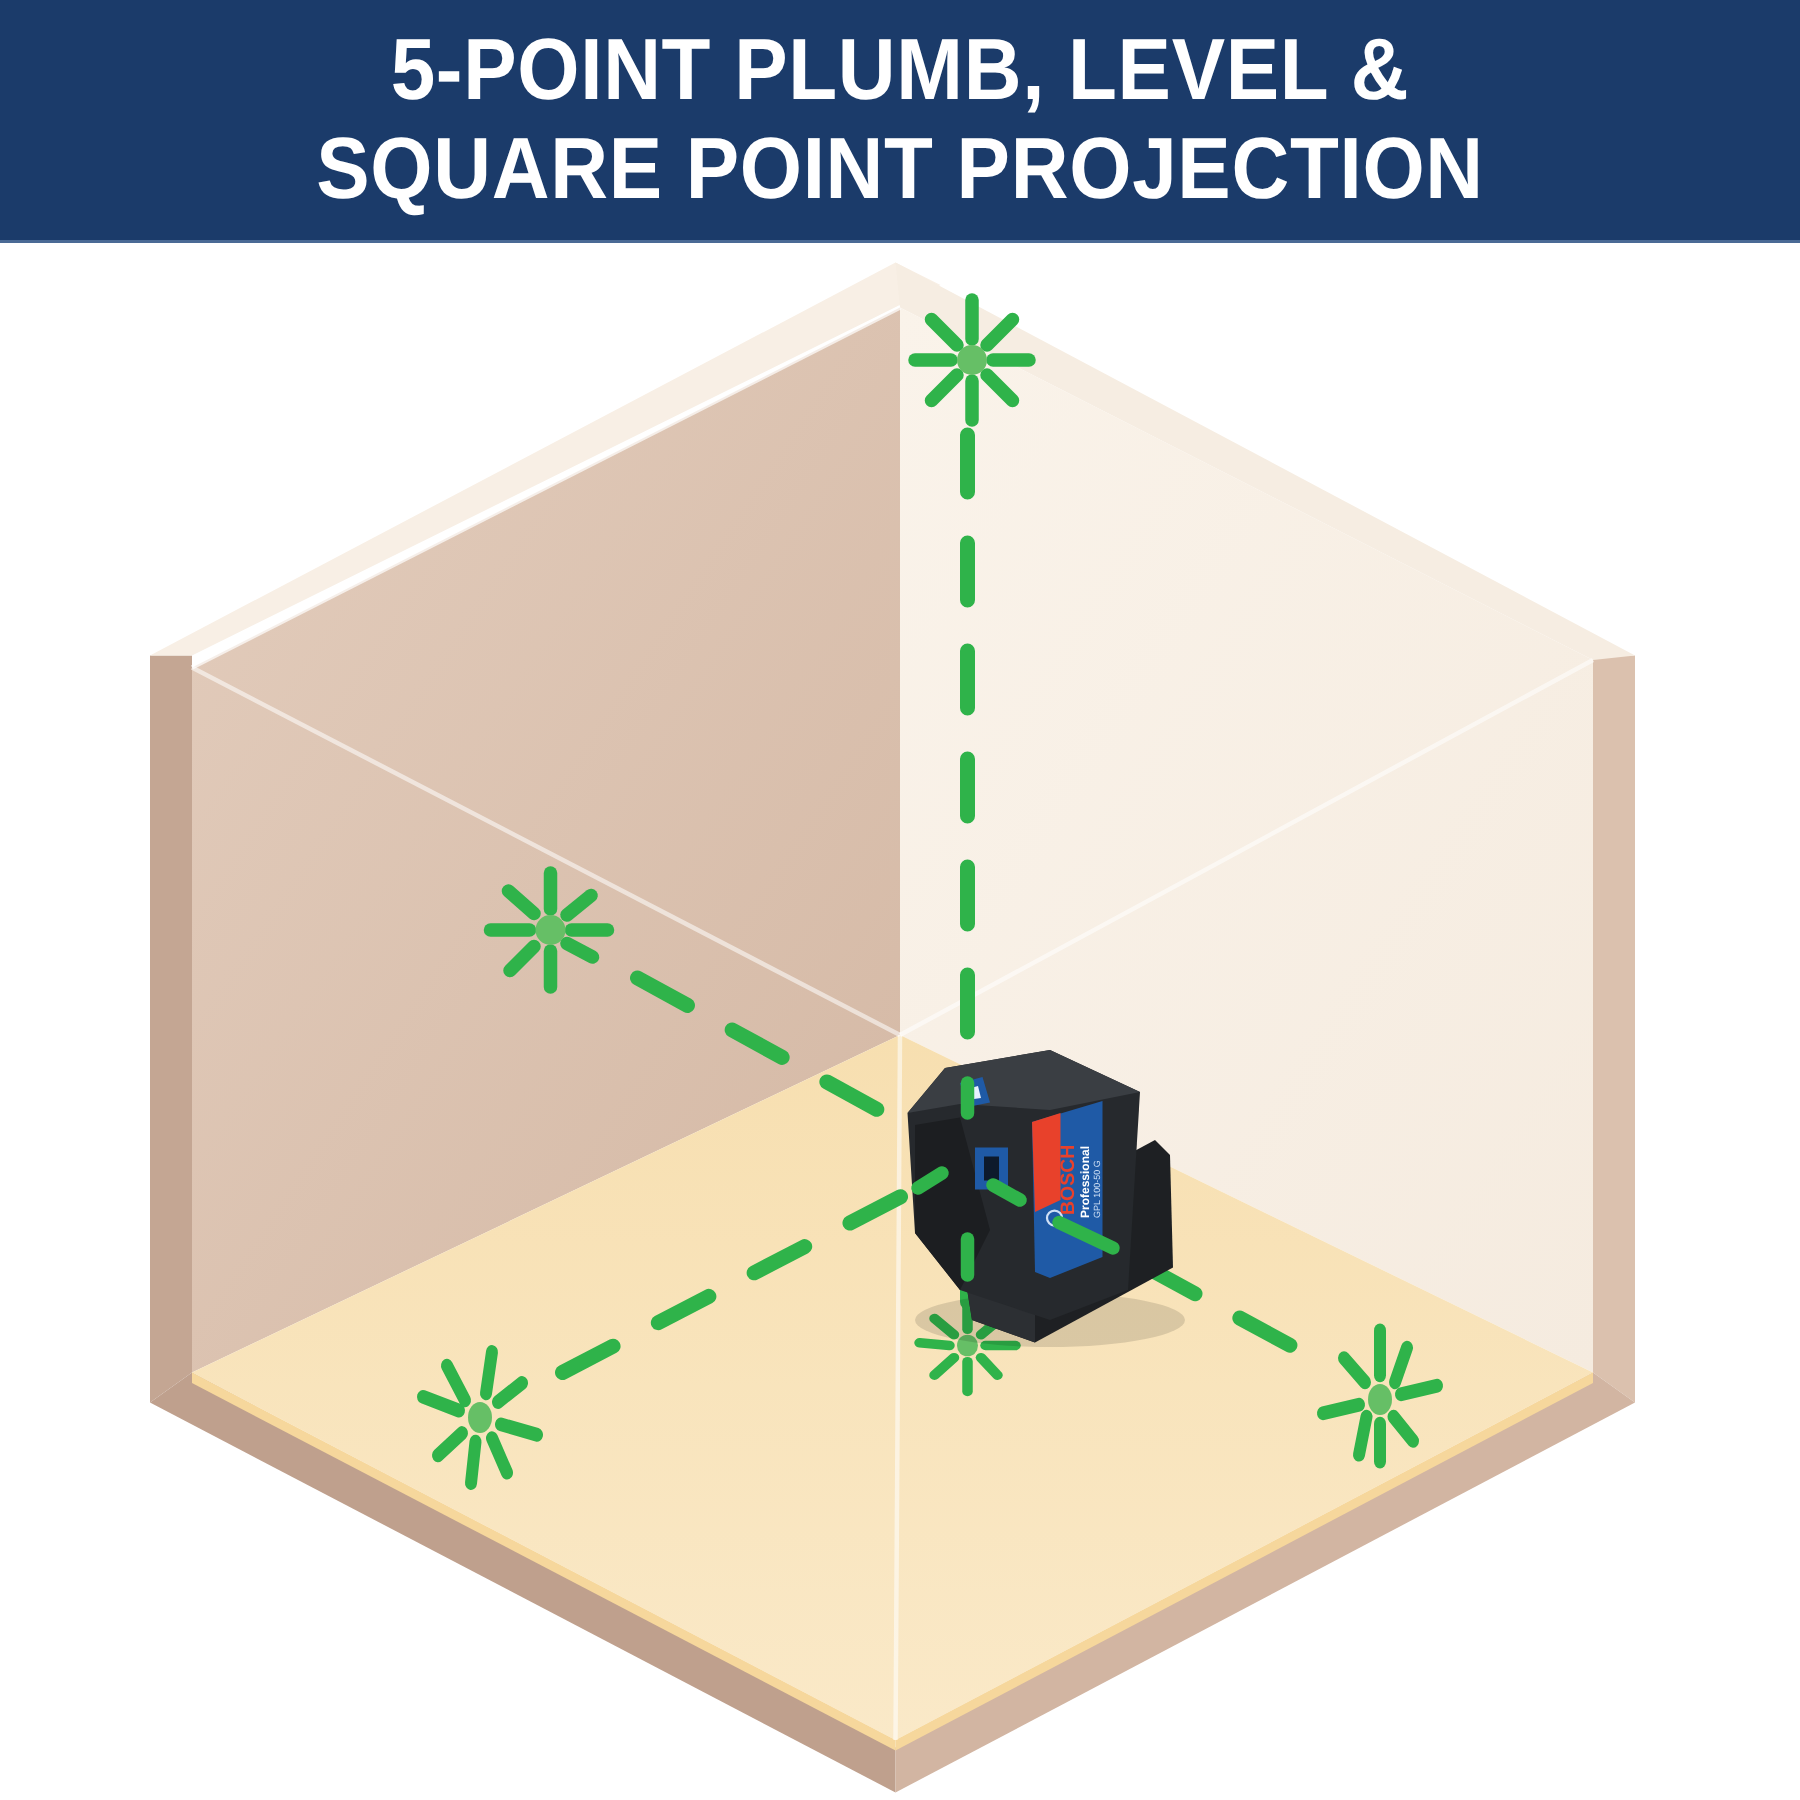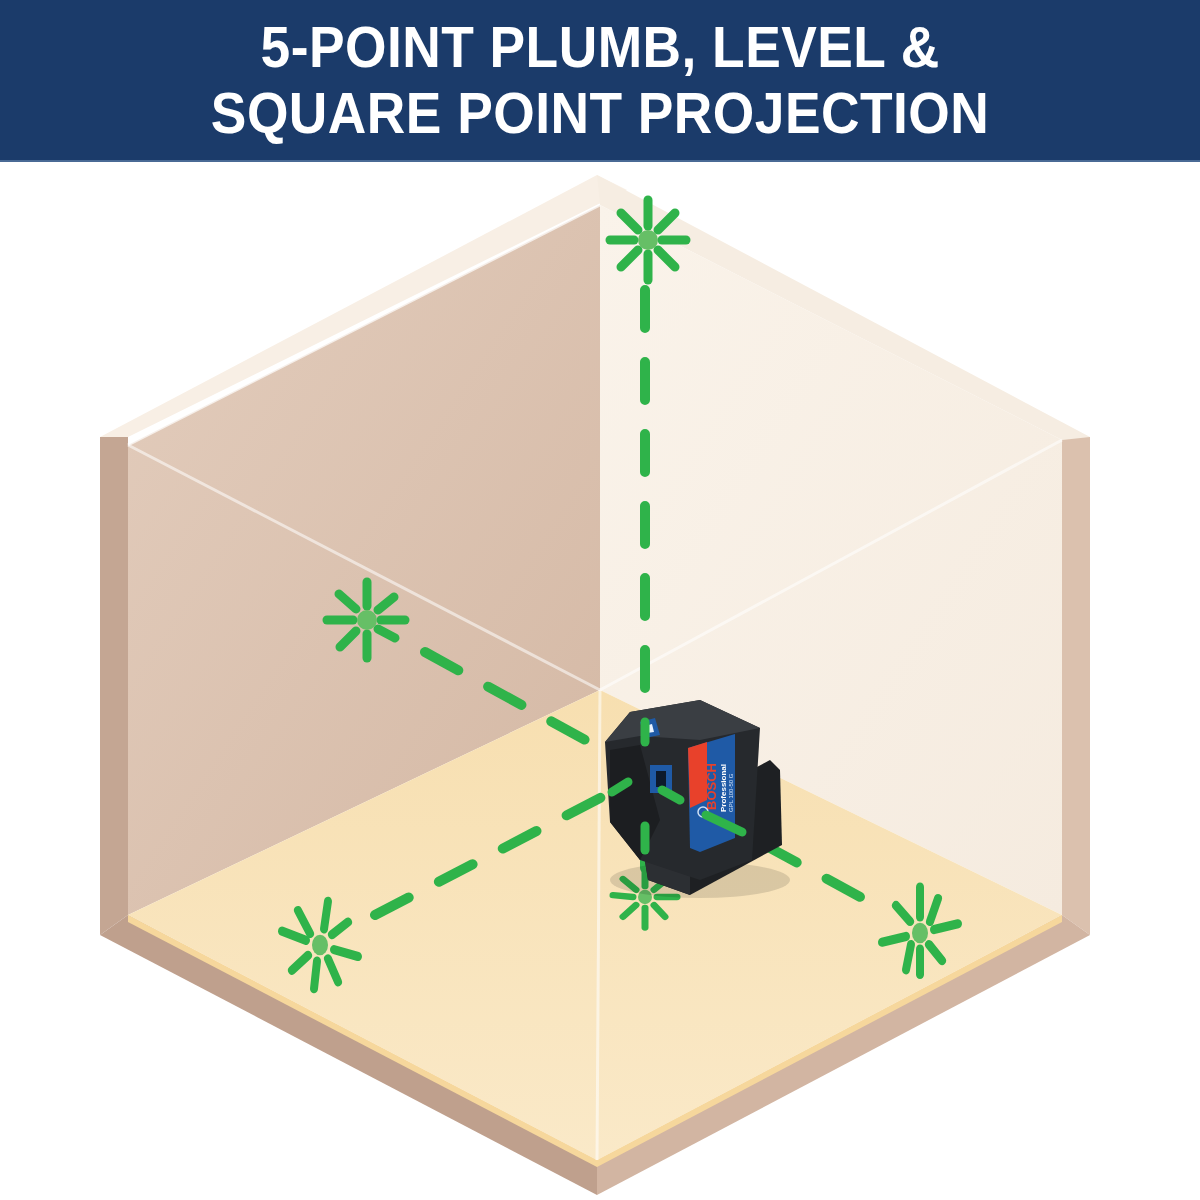--- a/index.html
+++ b/index.html
@@ -1,20 +1,20 @@
 <!DOCTYPE html>
 <html><head>
 <meta charset="utf-8">
 <style>
   html, body { margin: 0; padding: 0; background: #ffffff; }
   body { width: 1200px; height: 1200px; position: relative; overflow: hidden; font-family: "Liberation Sans", sans-serif; }
   .header {
     position: absolute; left: 0; top: 0; width: 1200px; height: 160px;
     background: #1b3b6a; border-bottom: 2px solid #4a6a95;
-    display: flex; flex-direction: column; align-items: center; justify-content: center;
+    display: flex; flex-direction: column; justify-content: center;
   }
   .header .line {
     color: #ffffff; font-family: "Liberation Sans", sans-serif; font-weight: 700;
     font-size: 58px; line-height: 66px; letter-spacing: 0.5px; text-align: center;
     transform: scaleX(0.92);
   }
   .illustration { position: absolute; left: 0; top: 162px; width: 1200px; height: 1038px; }
   .illustration svg { display: block; }
 </style>
 </head>

